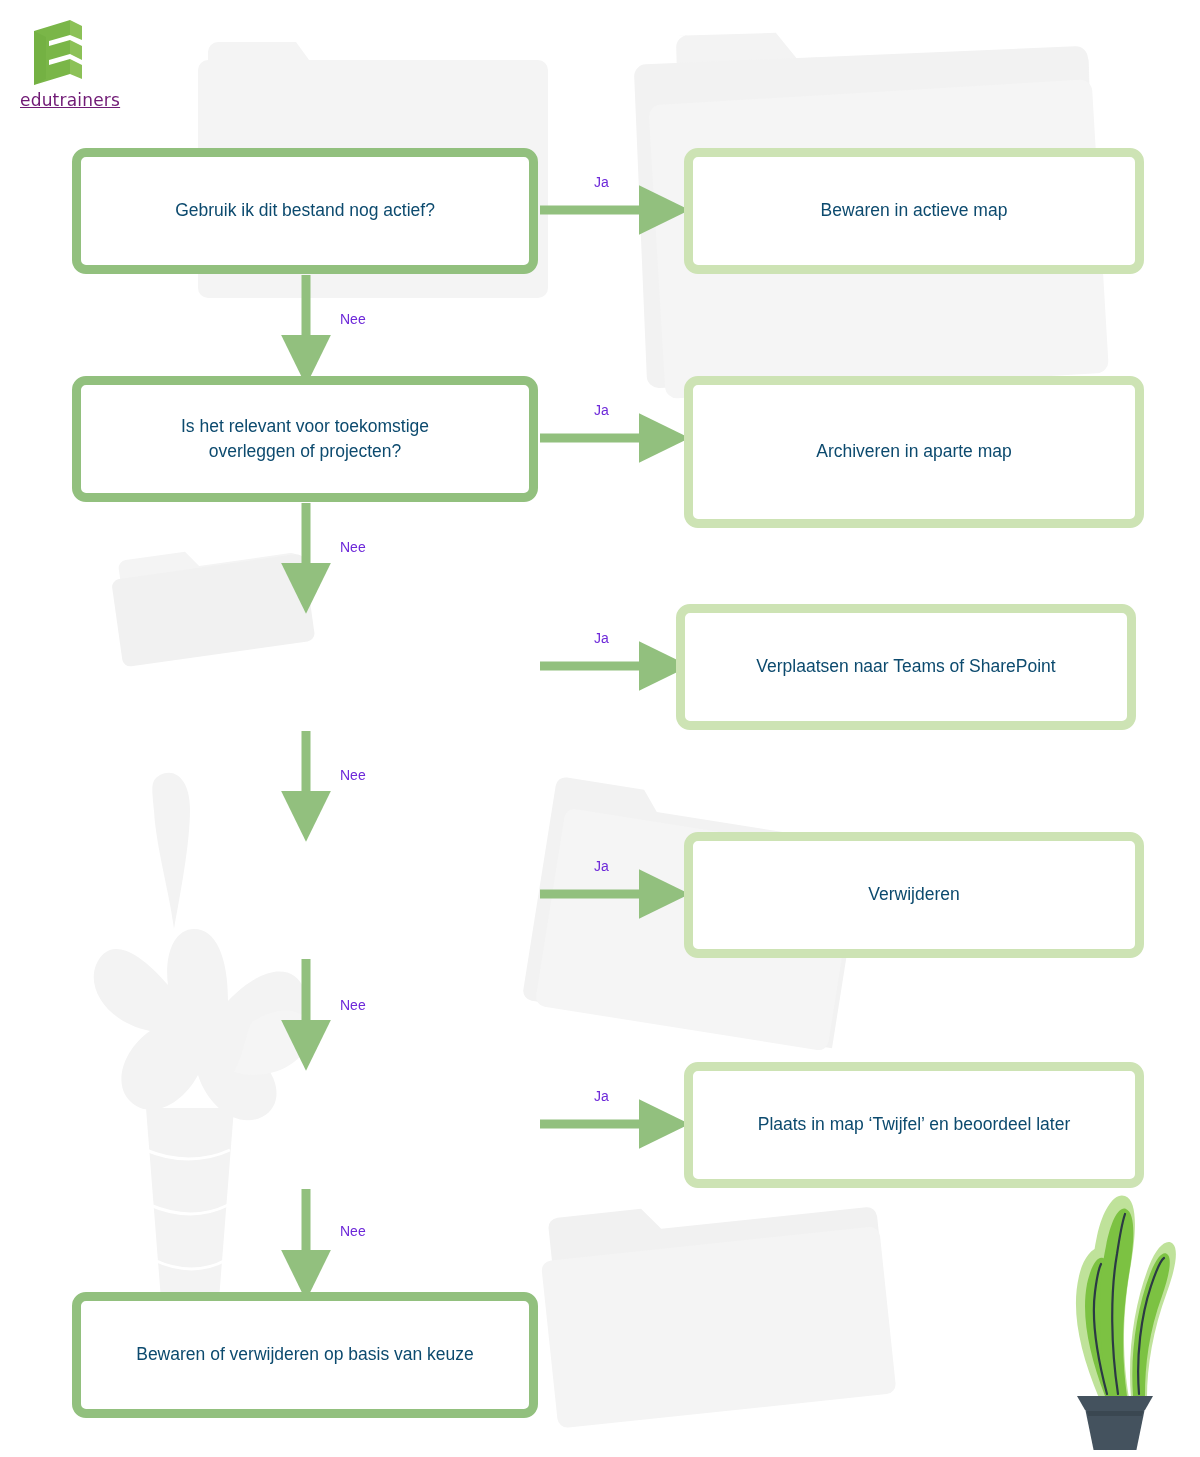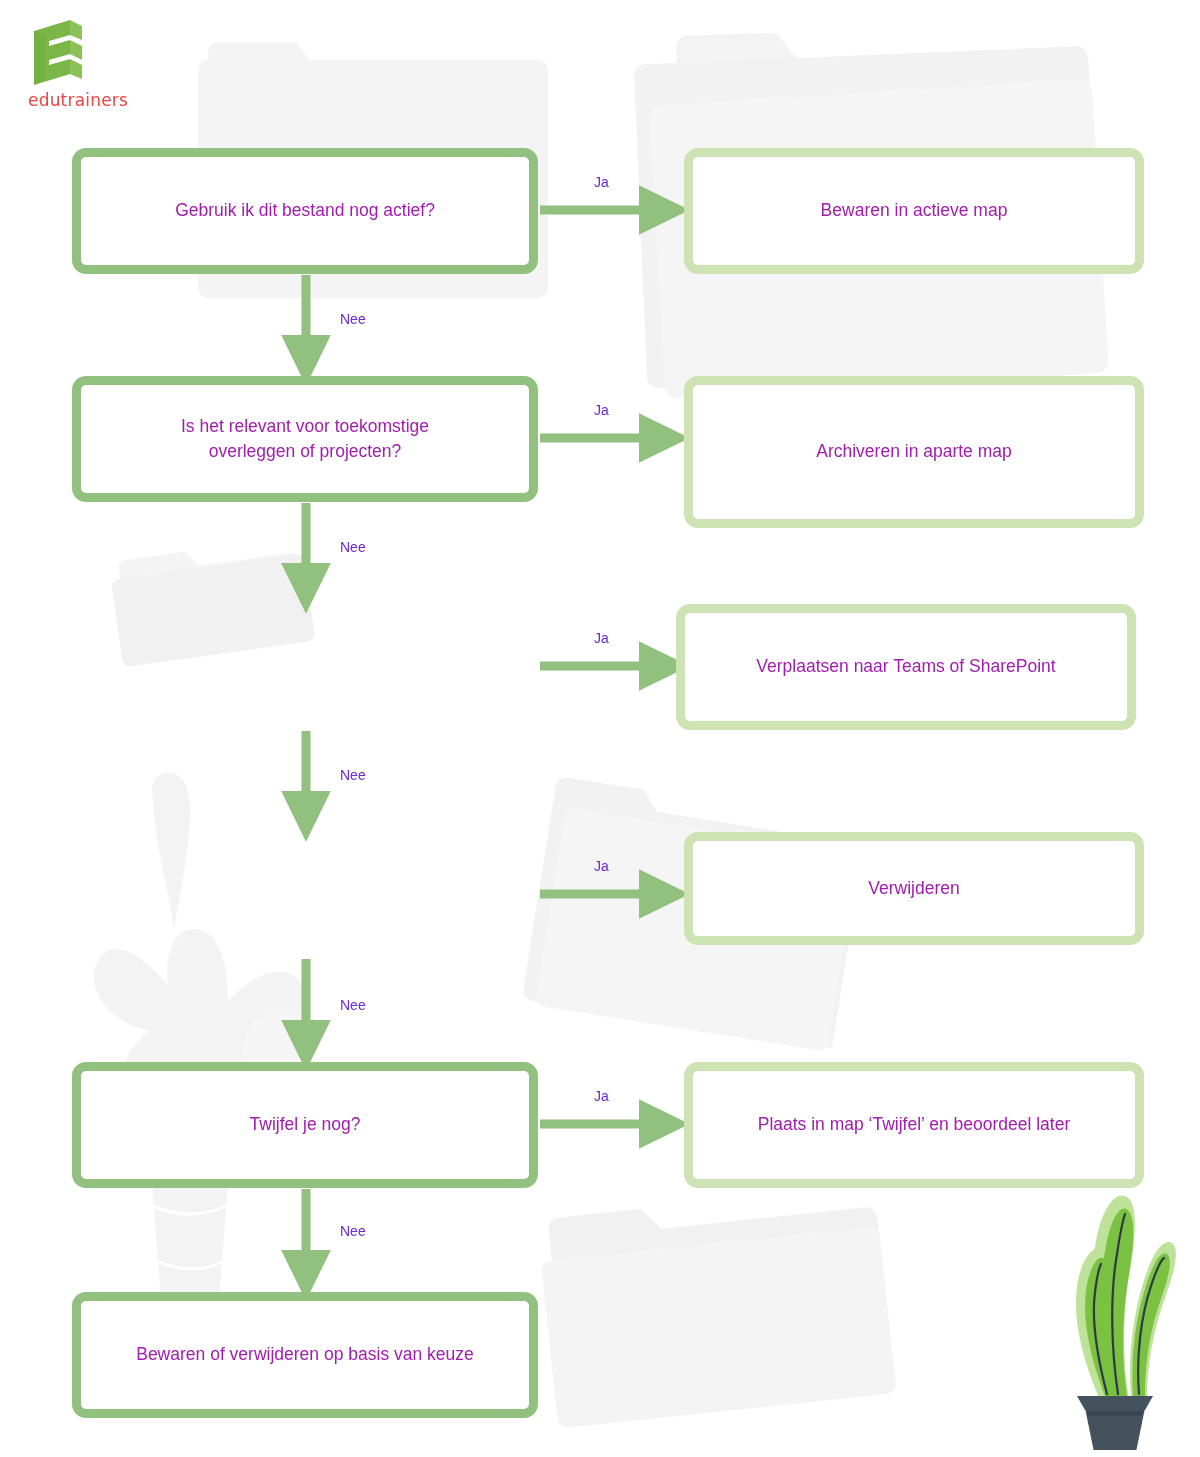--- a/index.html
+++ b/index.html
@@ -13,34 +13,34 @@
   #stage { position:absolute; inset:0; }
 
   
   .bg-layer { position:absolute; inset:0; z-index:0; pointer-events:none; }
 
   
   .logo-wrap { position:absolute; left:18px; top:18px; width:130px; z-index:5; }
   .logo-mark { width:62px; height:68px; display:block; margin-left:12px; }
   .logo-text {
     font-family:"DejaVu Sans", sans-serif;
-    font-size:17px; color:#ef4444; letter-spacing:.2px;
-    margin-top:4px; margin-left:10px;
+    font-size:17px; color:#701a75; letter-spacing:.2px;
+    margin-top:4px; margin-left:2px;text-decoration:underline;
   }
 
   
   .flow { position:absolute; inset:0; z-index:3; }
 
   
   .node {
     position:absolute; z-index:4;
     border-radius:14px; background:#ffffff;
     display:flex; align-items:center; justify-content:center;
     text-align:center;
-    color:#a21caf;
+    color:#0c4a6e;
     font-family:"Liberation Sans", sans-serif;
     font-size:17.5px; line-height:1.45;
     padding:6px 18px;
   }
   .node.q { border:9px solid #92c07e; }
   .node.a { border:9px solid #cde3b4; }
   .node span { display:block; }
 
   
   .edge-label {
@@ -162,28 +162,25 @@
   </div>
   <div class="edge-label" style="left:340px; top:539px;">Nee</div>
 
   <div class="edge-label" style="left:594px; top:630px;">Ja</div>
   <div class="node a" style="left:676px; top:604px; width:460px; height:126px;">
     <span>Verplaatsen naar Teams of SharePoint</span>
   </div>
   <div class="edge-label" style="left:340px; top:767px;">Nee</div>
 
   <div class="edge-label" style="left:594px; top:858px;">Ja</div>
-  <div class="node a" style="left:684px; top:832px; width:460px; height:113px;">
+  <div class="node a" style="left:684px; top:832px; width:460px; height:126px;">
     <span>Verwijderen</span>
   </div>
   <div class="edge-label" style="left:340px; top:997px;">Nee</div>
 
-  <div class="node q" style="left:72px; top:1062px; width:466px; height:126px;">
-    <span>Twijfel je nog?</span>
-  </div>
   <div class="edge-label" style="left:594px; top:1088px;">Ja</div>
   <div class="node a" style="left:684px; top:1062px; width:460px; height:126px;">
     <span>Plaats in map ‘Twijfel’ en beoordeel later</span>
   </div>
   <div class="edge-label" style="left:340px; top:1223px;">Nee</div>
 
   <div class="node q" style="left:72px; top:1292px; width:466px; height:126px;">
     <span>Bewaren of verwijderen op basis van keuze</span>
   </div>
 

